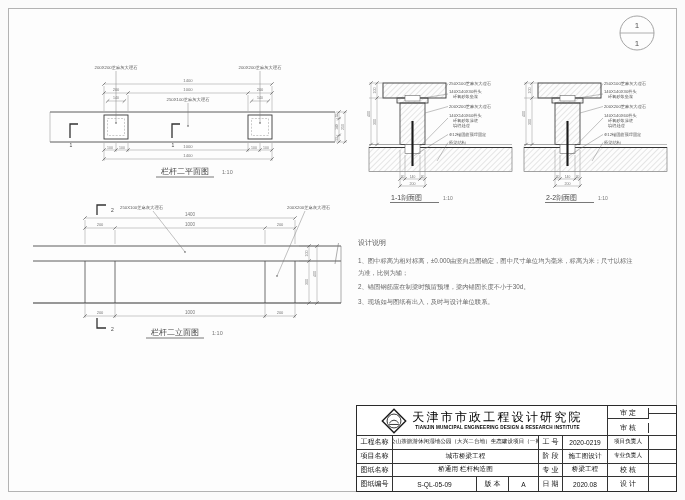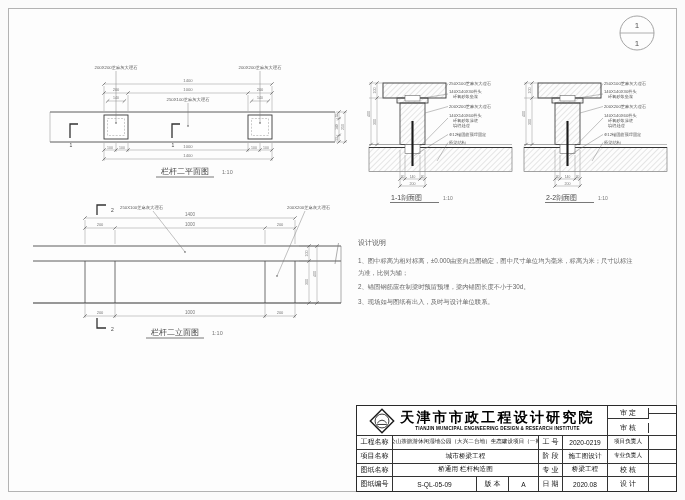--- a/index.html
+++ b/index.html
@@ -23,21 +23,21 @@
     grid-template-rows:30px repeat(4,1fr);
     font-size:7px;color:#111;
   }
   .tc{border-right:1px solid #333;border-bottom:1px solid #333;
       display:flex;align-items:center;justify-content:center;
       text-align:center;overflow:hidden;white-space:nowrap;box-sizing:border-box;}
   .tc.lastcol{border-right:none;}
   .tc.lastrow{border-bottom:none;}
   .namecell{grid-column:1 / span 6;flex-direction:row;gap:5px;padding:0 3px;}
   .nametext{display:flex;flex-direction:column;align-items:center;line-height:1.25;}
-  .cnname{font-size:14px;font-weight:bold;letter-spacing:2.2px;color:#000;}
+  .cnname{font-size:12px;font-weight:normal;letter-spacing:2.2px;color:#000;}
   .enname{font-size:4.6px;font-weight:bold;letter-spacing:.2px;color:#000;}
   .signcell{grid-column:7 / span 2;display:grid;padding:0;
             grid-template-columns:41px 1fr;grid-template-rows:1fr 1fr;}
   .signcell .sc{border-right:1px solid #333;border-bottom:1px solid #333;
                 display:flex;align-items:center;justify-content:center;}
   .signcell .sc.r{border-right:none;}
   .signcell .sc.b{border-bottom:1px solid #333;}
   .signcell .sc.nb{border-bottom:none;}
   .smalllbl{font-size:5.6px;letter-spacing:0;}
   .projval{font-size:5.6px;}

